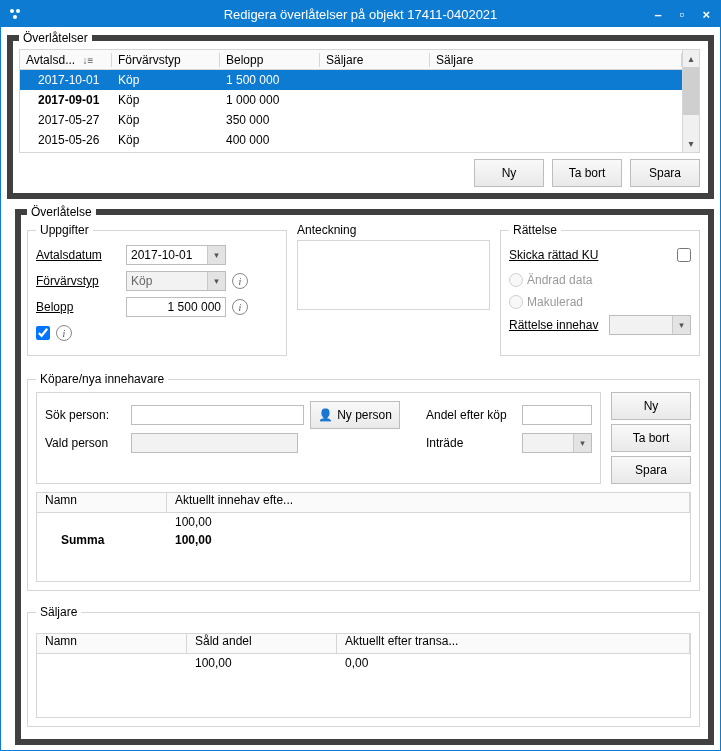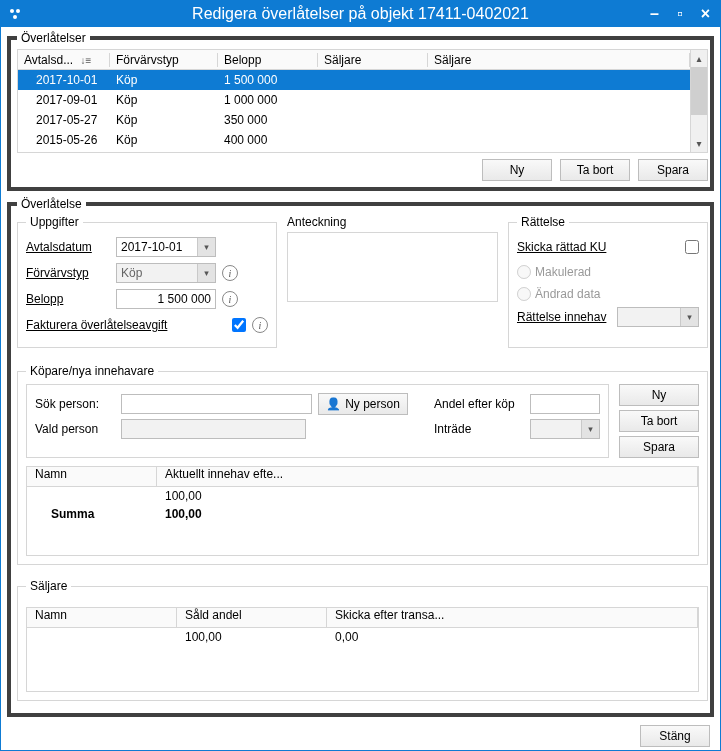--- a/index.html
+++ b/index.html
@@ -18,21 +18,21 @@
     flex-direction: column;
     box-shadow: 0 2px 10px rgba(0,0,0,0.15);
   }
   .titlebar {
     background: #0e7bd3;
     color: #fff;
     height: 26px;
     display: flex;
     align-items: center;
     padding: 0 6px;
-    font-size: 16px;
+    font-size: 13px;
     position: relative;
   }
   .titlebar .icon {
     width: 16px; height: 16px;
     margin-right: 6px;
     display: flex; align-items: center; justify-content: center;
   }
   .titlebar .title {
     position: absolute;
     left: 0; right: 0;
@@ -46,22 +46,22 @@
   }
   .titlebar .winbtn { cursor: pointer; padding: 0 4px; }
   .content {
     flex: 1;
     padding: 4px 6px 6px 6px;
     display: flex;
     flex-direction: column;
     overflow: hidden;
   }
   fieldset {
-    border: 4px solid #404040;
-    padding: 4px 2px 6px 6px;
+    border: 6px solid #404040;
+    padding: 4px 8px 6px 6px;
     margin: 0 0 6px 0;
   }
   legend { padding: 0 4px; font-size: 12px; }
   
   .grid {
     position: relative;
     border: 1px solid #d6d6d6;
     height: 104px;
     background: #fff;
     display: flex;
@@ -109,21 +109,21 @@
     background: #cfcfcf;
   }
   .btnrow {
     display: flex;
     justify-content: flex-end;
     gap: 8px;
     margin-top: 6px;
   }
   button.std {
     min-width: 70px;
-    height: 22px;
+    height: 28px;
     background: linear-gradient(#f9f9f9,#e9e9e9);
     border: 1px solid #bdbdbd;
     font: inherit;
     cursor: pointer;
   }
   
   .mid {
     display: flex;
     gap: 10px;
   }
@@ -247,21 +247,21 @@
           </div>
           <div id="grid-rows">
               <div class="grid-row selected">
                 <div class="cell c1" style="padding-left: 18px;">2017-10-01</div>
                 <div class="cell c2">Köp</div>
                 <div class="cell c3">1 500 000</div>
                 <div class="cell c4"></div>
                 <div class="cell c5"></div>
               </div>
               <div class="grid-row">
-                <div class="cell c1" style="padding-left: 18px;">2017-09-01</div>
+                <div class="cell c1" style="padding-left: 18px; font-weight: bold;">2017-09-01</div>
                 <div class="cell c2">Köp</div>
                 <div class="cell c3">1 000 000</div>
                 <div class="cell c4"></div>
                 <div class="cell c5"></div>
               </div>
               <div class="grid-row">
                 <div class="cell c1" style="padding-left: 18px;">2017-05-27</div>
                 <div class="cell c2">Köp</div>
                 <div class="cell c3">350 000</div>
                 <div class="cell c4"></div>
@@ -288,21 +288,21 @@
           <div class="arrow">▾</div>
         </div>
       </div>
       <div class="btnrow">
         <button class="std">Ny</button>
         <button class="std">Ta bort</button>
         <button class="std">Spara</button>
       </div>
     </fieldset>
 
-    <fieldset style="flex:1; display:flex; flex-direction:column;">
+    <fieldset style="flex:1; display:flex; flex-direction:column;margin-left:8px;">
       <legend>Överlåtelse</legend>
 
       <div class="mid">
 
         <fieldset class="subfieldset" style="width:260px;">
           <legend>Uppgifter</legend>
           <div class="form-row">
             <label>Avtalsdatum</label>
             <div class="select" style="width:100px;">
               <span class="selval" style="color:#000;">2017-10-01</span>
@@ -316,44 +316,43 @@
               <span class="selbtn">▾</span>
             </div>
             <span class="info">i</span>
           </div>
           <div class="form-row">
             <label>Belopp</label>
             <input class="txt" style="width: 100px; text-align: right;" value="1 500 000">
             <span class="info">i</span>
           </div>
           <div class="form-row">
-            <label class="wide">Fakturera överlåtelseavgift</label>
             <input type="checkbox" checked="" style="">
             <span class="info">i</span>
           </div>
         </fieldset>
 
         <div style="flex:1;">
           <div style="margin-bottom:3px;">Anteckning</div>
           <textarea class="anteck" style=""></textarea>
         </div>
 
         <fieldset class="subfieldset" style="width:200px;">
           <legend>Rättelse</legend>
           <div class="form-row">
             <label class="wide">Skicka rättad KU</label>
             <input type="checkbox" style="">
           </div>
           <div class="radio-row">
             <input type="radio" disabled="" style="">
-            <span>Makulerad</span>
+            <span>Ändrad data</span>
           </div>
           <div class="radio-row">
             <input type="radio" disabled="" style="">
-            <span>Ändrad data</span>
+            <span>Makulerad</span>
           </div>
           <div class="form-row">
             <label style="width:100px;">Rättelse innehav</label>
             <div class="select ro" style="flex:1;">
               <span class="selval"></span>
               <span class="selbtn">▾</span>
             </div>
           </div>
         </fieldset>
       </div>
@@ -408,21 +407,21 @@
           </div>
         </div>
       </fieldset>
 
       <fieldset class="subfieldset" style="margin-top:8px;">
         <legend>Säljare</legend>
         <div class="minitable sellers-table" style="height:85px;">
           <div class="mhdr">
             <div class="mcell sc1">Namn</div>
             <div class="mcell sc2">Såld andel</div>
-            <div class="mcell sc3">Skicka efter transa...</div>
+            <div class="mcell sc3">Aktuellt efter transa...</div>
           </div>
           <div id="sellers-rows">
               <div class="mrow">
                 <div class="mcell sc1"></div>
                 <div class="mcell sc2">100,00</div>
                 <div class="mcell sc3">0,00</div>
               </div>
             </div>
         </div>
       </fieldset>

